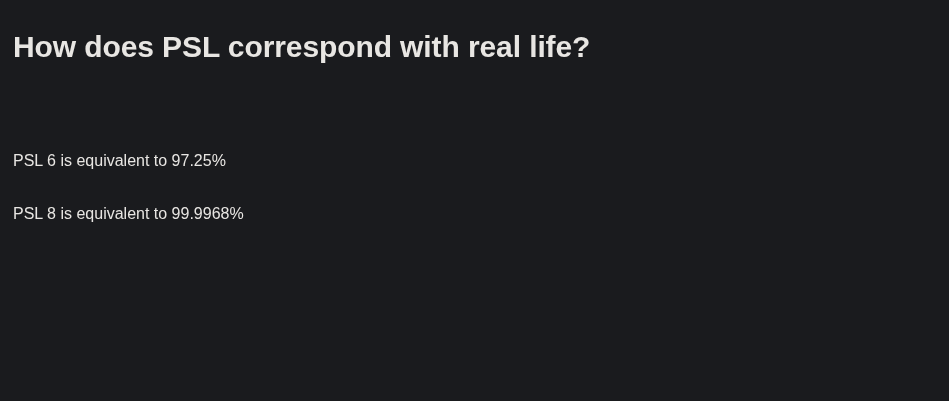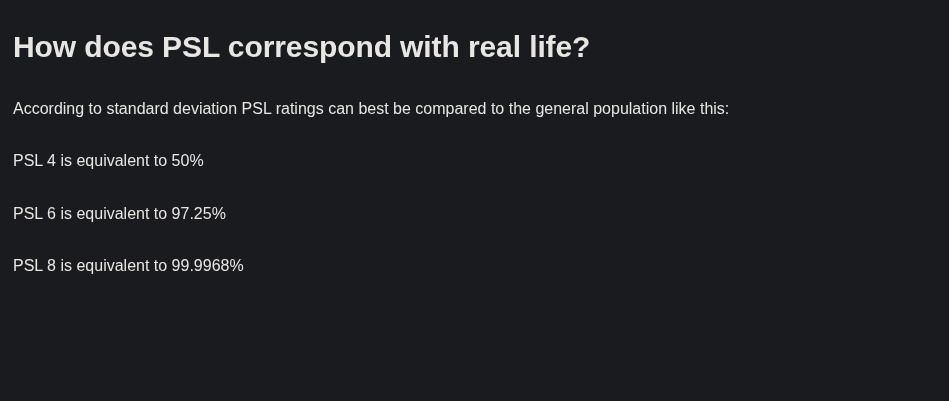--- a/index.html
+++ b/index.html
@@ -62,21 +62,19 @@
     white-space: nowrap;
   }
 </style>
 </head>
 <body>
 
 <div class="page">
 
   <h1 class="page-title">How does PSL correspond with real life?</h1>
 
-  <p class="intro-text">According to standard deviation PSL ratings can best be compared to the general population like this:</p>
 
   <ul class="equivalence-list">
-    <li class="equivalence-item">PSL 4 is equivalent to 50%</li>
     <li class="equivalence-item">PSL 6 is equivalent to 97.25%</li>
     <li class="equivalence-item">PSL 8 is equivalent to 99.9968%</li>
   </ul>
 
 </div>
 
 </body></html>

